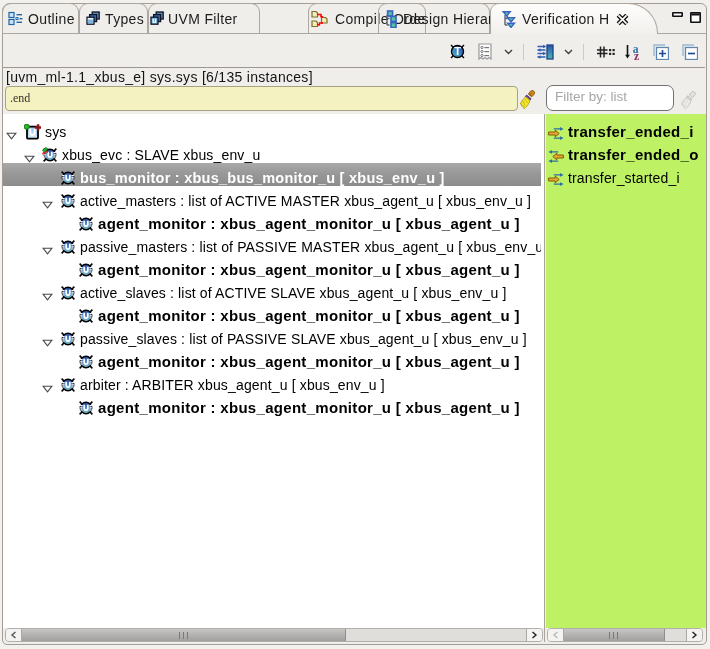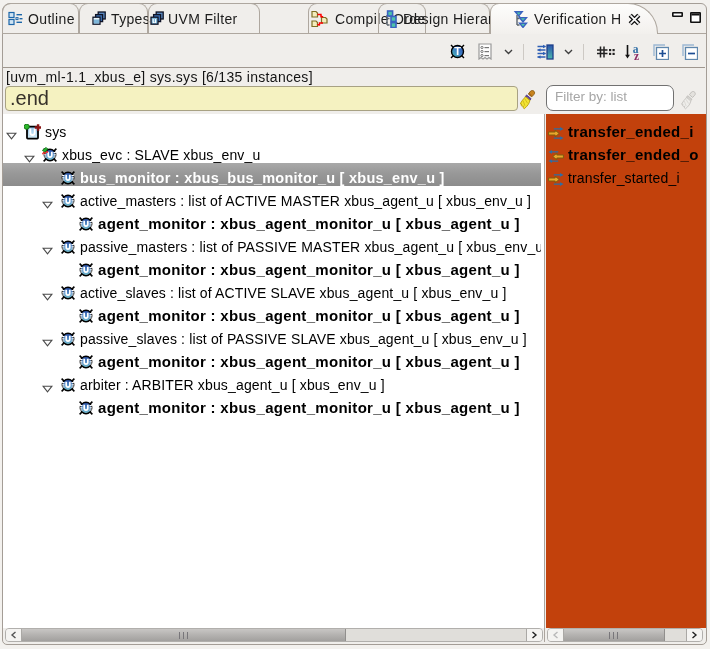--- a/index.html
+++ b/index.html
@@ -11,27 +11,27 @@
   .tab{top:3px;height:30px;border:1px solid #aea79f;border-bottom:none;border-radius:9px 9px 0 0;
        display:flex;align-items:center;font-size:14px;letter-spacing:0.35px;color:#1c1c1c;box-sizing:border-box;}
   .tab svg{flex:0 0 auto;}
   .tab span{margin-left:5px;white-space:nowrap;}
   .tabline{top:33px;height:1px;background:#aea79f;}
   .sep{top:44px;width:1px;height:16px;background:#cdc9c4;}
   .hline{left:3px;top:67px;width:702px;height:1px;background:#9f978f;}
   .label{left:6px;top:69px;font-size:14px;letter-spacing:0.3px;color:#141414;white-space:nowrap;}
   .yellow{left:5px;top:86px;width:513px;height:25px;box-sizing:border-box;
           background:#f5f2c1;border:1px solid #a8a284;border-radius:4px;
-          font-family:Liberation Sans, sans-serif;font-size:20px;color:#36312a;line-height:23px;padding-left:4px;}
+          font-family:Liberation Serif, serif;font-size:12px;color:#36312a;line-height:23px;padding-left:4px;}
   .filter{left:546px;top:85px;width:128px;height:26px;box-sizing:border-box;
           background:#fff;border:1.5px solid #717171;border-radius:7px;
           font-size:13.5px;color:#a6a6a6;line-height:22px;padding-left:8px;}
   .lpane{left:3px;top:114px;width:541px;height:514px;background:#fff;overflow:hidden;}
   .divider{left:544px;top:114px;width:1px;height:528px;background:#aba49d;}
-  .rpane{left:546px;top:114px;width:160px;height:514px;background:#c2410c;overflow:hidden;}
+  .rpane{left:546px;top:114px;width:160px;height:514px;background:#bef264;overflow:hidden;}
   .row{position:absolute;left:0;width:100%;height:23px;display:flex;align-items:flex-end;overflow:hidden;
        font-size:14px;letter-spacing:0.15px;color:#000;white-space:nowrap;}
   .row svg{flex:0 0 auto;}
   .row .txt{margin-left:4px;}
   .b{font-weight:bold;font-size:15px;letter-spacing:0.3px;}
   .sel{background:linear-gradient(180deg,#a9a9a9 0,#989898 45%,#8c8c8c 100%);color:#fff;}
   .sel .b{font-size:14.5px;letter-spacing:0.25px;}
   .sbar{top:628px;height:14px;box-sizing:border-box;border:1px solid #b1afac;
         border-radius:4px;background:#e0deda;overflow:hidden;}
   .sbtn{position:absolute;top:0;width:15px;height:12px;background:#f4f3f1;
@@ -54,21 +54,21 @@
   <svg width="15" height="15" viewBox="0 0 15 15">
     <rect x="1" y="1.5" width="5" height="5" fill="#cfe4f3" stroke="#1c66a9" stroke-width="1.2"></rect>
     <rect x="1" y="8.5" width="5" height="5" fill="#cfe4f3" stroke="#1c66a9" stroke-width="1.2"></rect>
     <rect x="8.5" y="3" width="5.5" height="1.4" fill="#1c66a9"></rect>
     <rect x="8" y="6.6" width="2" height="2" fill="#fff" stroke="#1c66a9" stroke-width="1"></rect>
     <rect x="11.5" y="7" width="3" height="1.4" fill="#1c66a9"></rect>
     <rect x="8.5" y="10.6" width="5.5" height="1.4" fill="#1c66a9"></rect>
   </svg>
   <span style="margin-left:5px;">Outline</span>
 </div>
-<div class="abs tab" style="left:79px;width:69px;padding-left:12px;">
+<div class="abs tab" style="left:79px;width:69px;padding-left:6px;">
   <svg width="15" height="15" viewBox="0 0 15 15">
     <rect x="6.2" y="1" width="7" height="7" fill="#5d8cc4" stroke="#0e1326" stroke-width="1.3"></rect>
     <rect x="3.6" y="3.6" width="7" height="7" fill="#3a6eb0" stroke="#0e1326" stroke-width="1.3"></rect>
     <rect x="1" y="6.2" width="7" height="7" fill="#bfdcef" stroke="#0e1326" stroke-width="1.3"></rect>
     <rect x="1.8" y="7" width="5.4" height="1.6" fill="#e8f3fa"></rect>
     <rect x="1.8" y="8.6" width="5.4" height="3.8" fill="#7db6d9"></rect>
   </svg>
   <span style="margin-left:4px;">Types</span>
 </div>
 <div class="abs tab" style="left:148px;width:112px;padding-left:1px;">
@@ -94,21 +94,21 @@
 </div>
 <div class="abs tab" style="left:378px;width:112px;padding-left:4px;">
   <svg width="16" height="18" viewBox="0 0 16 18">
     <path d="M6.5 7 v-1 M4 8.5 h2.5 M4 5 v10 M4 15 h2.5" stroke="#5a646e" stroke-width="1.4" fill="none"></path>
     <rect x="4.6" y="1" width="5" height="5" fill="#4dc3a8" stroke="#3a62c0" stroke-width="1.6"></rect>
     <rect x="8" y="6.5" width="5" height="5" fill="#4dc3a8" stroke="#3a62c0" stroke-width="1.6"></rect>
     <rect x="8" y="12.6" width="5" height="5" fill="#4dc3a8" stroke="#3a62c0" stroke-width="1.6"></rect>
   </svg>
   <span style="margin-left:4px;">Design Hierar</span>
 </div>
-<div class="abs tab" style="left:490px;width:168px;padding-left:22px;background:linear-gradient(180deg,#fdfdfc 0,#f7f5f3 60%,#f2f0ed 100%);height:31px;border-radius:9px 30px 0 0;">
+<div class="abs tab" style="left:490px;width:168px;padding-left:10px;background:linear-gradient(180deg,#fdfdfc 0,#f7f5f3 60%,#f2f0ed 100%);height:31px;border-radius:9px 30px 0 0;">
   <svg width="16" height="18" viewBox="0 0 16 18">
     <path d="M6.5 7 v-1 M4 8.5 h2.5 M4 5 v10 M4 15 h2.5" stroke="#5a646e" stroke-width="1.4" fill="none"></path>
     <path d="M2.2 1.8 h7 l-3.5 4.2 z" fill="#4dc3a8" stroke="#3a62c0" stroke-width="1.4"></path>
     <path d="M6.5 7.6 h7 l-3.5 4.2 z" fill="#4dc3a8" stroke="#3a62c0" stroke-width="1.4"></path>
     <path d="M6.5 13.2 h7 l-3.5 4.2 z" fill="#4dc3a8" stroke="#3a62c0" stroke-width="1.4"></path>
   </svg>
   <span style="margin-left:5px;">Verification H</span>
   <svg width="13" height="13" viewBox="0 0 13 13" style="margin-left:7px;">
     <path d="M2.2 2.2 L10.8 10.8 M10.8 2.2 L2.2 10.8" stroke="#111" stroke-width="4.4"></path>
     <path d="M2.4 2.4 L10.6 10.6 M10.6 2.4 L2.4 10.6" stroke="#fdfdfd" stroke-width="1.7"></path>

